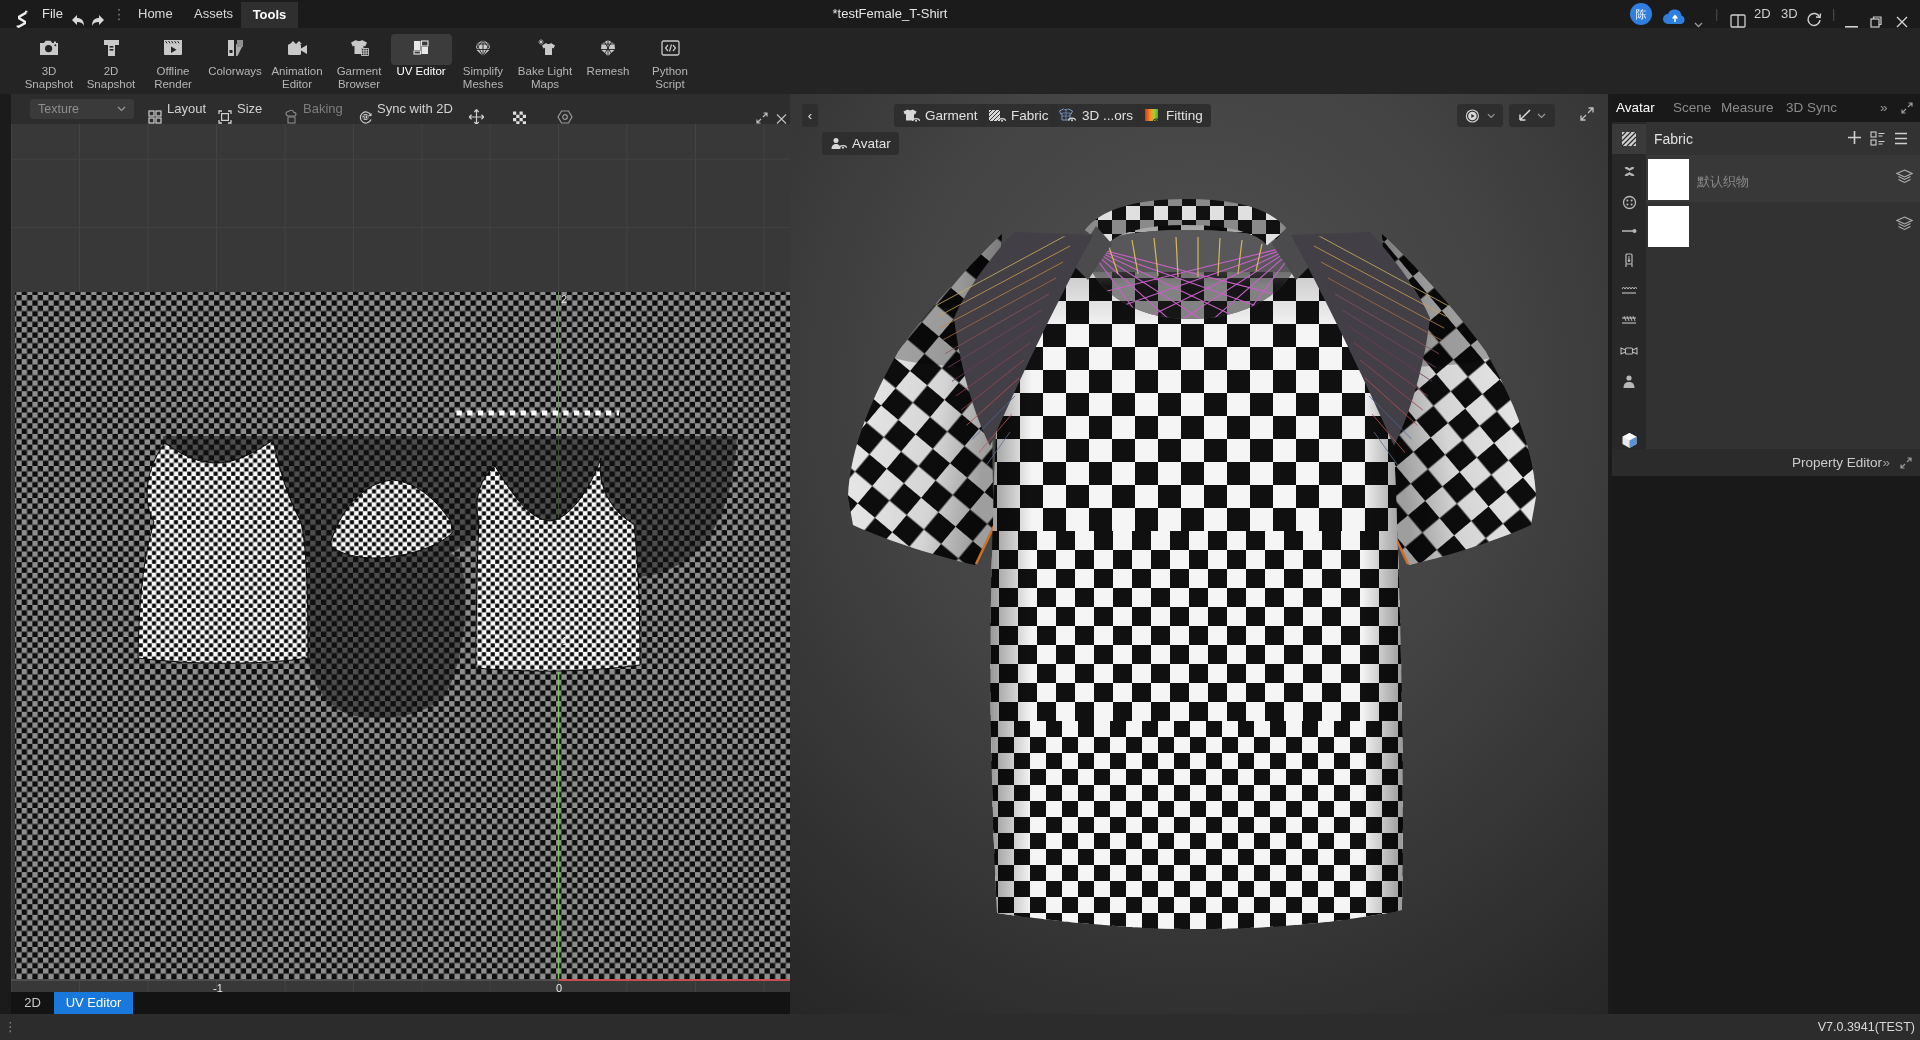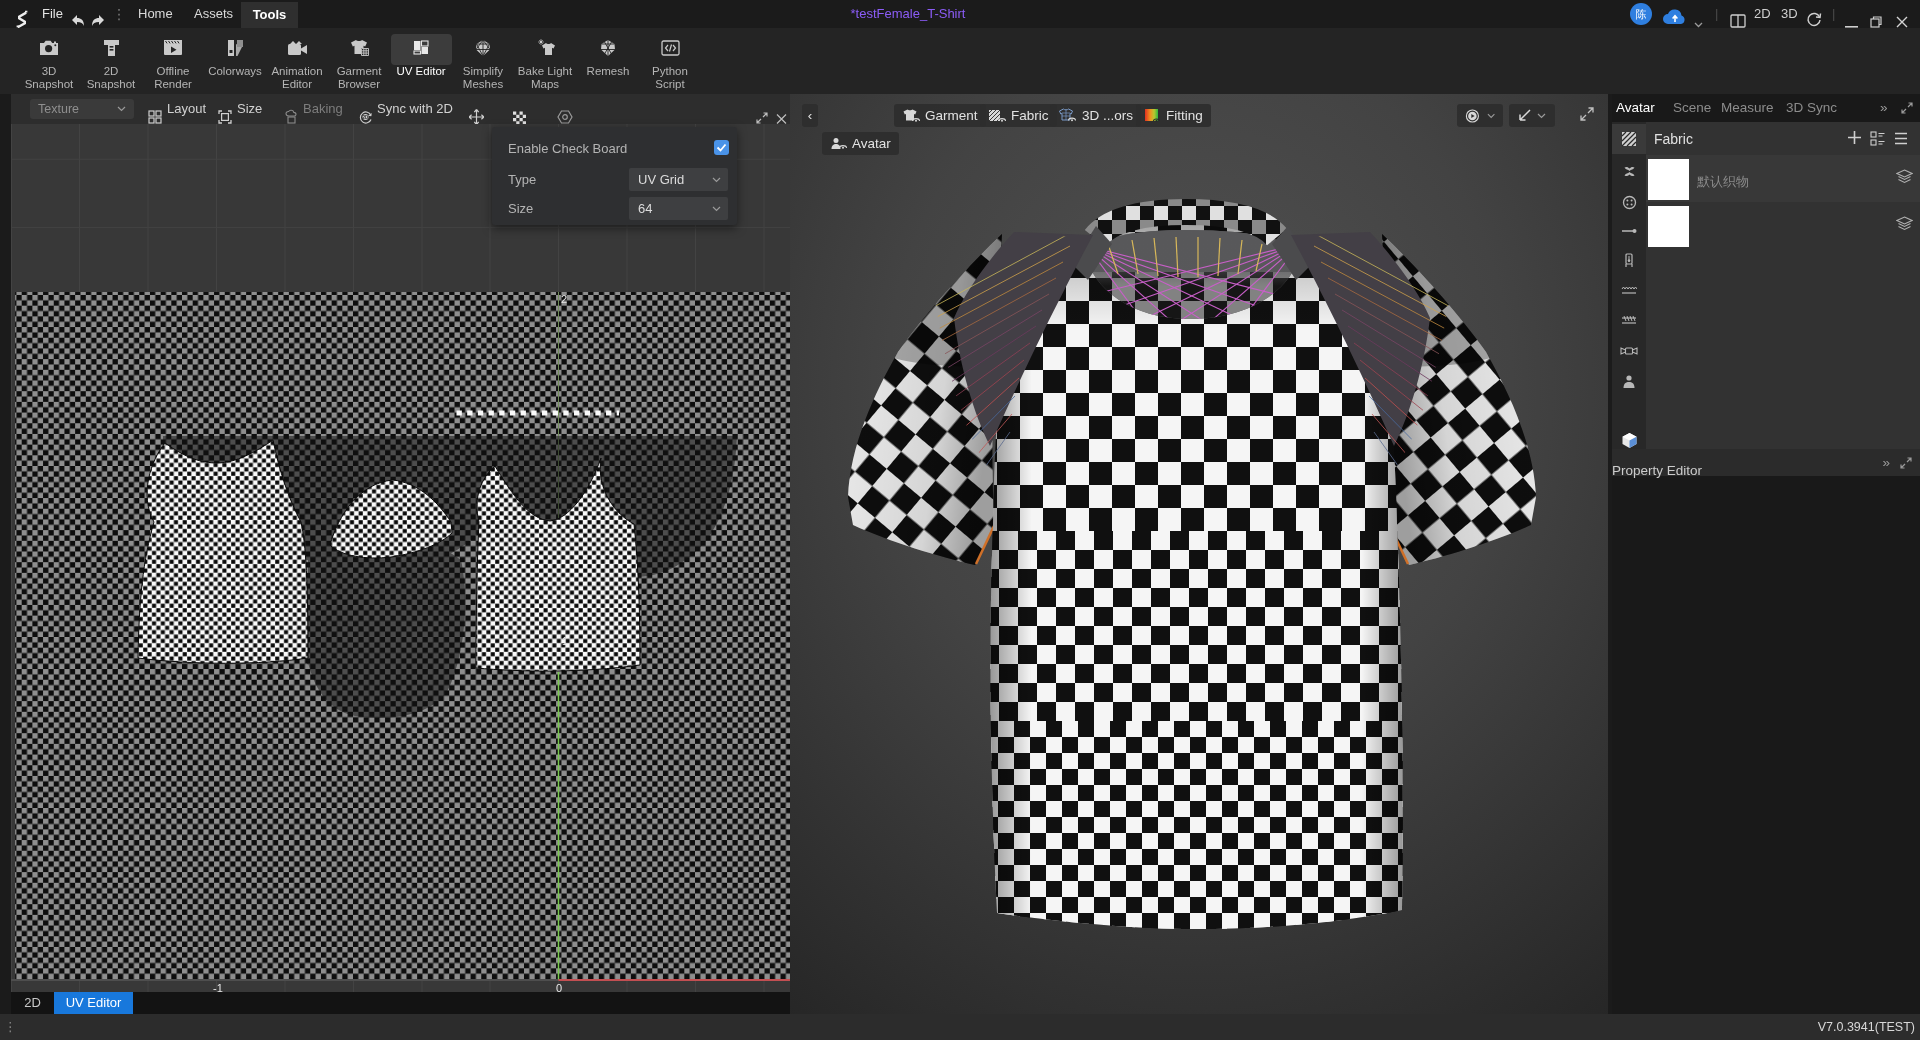--- a/index.html
+++ b/index.html
@@ -1,21 +1,21 @@
 <!DOCTYPE html>
 <html><head>
 <meta charset="utf-8">
 <style>
 *{margin:0;padding:0;box-sizing:border-box;}
 html,body{width:1920px;height:1040px;overflow:hidden;background:#1b1b1b;font-family:"Liberation Sans",sans-serif;-webkit-font-smoothing:antialiased;}
 #app{position:relative;width:1920px;height:1040px;}
 
 #titlebar{position:absolute;left:0;top:0;width:1920px;height:28px;background:#1b1b1b;color:#d6d6d6;font-size:13px;}
 #titlebar .item{position:absolute;top:0;height:28px;line-height:28px;}
-#title-center{position:absolute;top:0;left:0;width:1780px;text-align:center;height:28px;line-height:28px;color:#8b5cf6;font-size:13px;margin-left:18px;}
+#title-center{position:absolute;top:0;left:0;width:1780px;text-align:center;height:28px;line-height:28px;color:#e5e5e5;font-size:13px;}
 .tools-active{position:absolute;left:241px;top:2px;width:57px;height:26px;background:#2f2f2f;color:#fff;font-weight:bold;text-align:center;line-height:26px;font-size:13px;}
 
 #ribbon{position:absolute;left:0;top:28px;width:1920px;height:66px;background:#242424;}
 .rbtn{position:absolute;top:6px;width:62px;text-align:center;color:#b5b5b5;font-size:11.5px;line-height:12.5px;}
 .rbtn svg{display:block;margin:0 auto 4px auto;}
 .rbtn.active .iconbox{background:#3c3c3c;border-radius:4px;}
 .iconbox{width:61px;height:31px;display:flex;align-items:center;justify-content:center;margin:0 auto;}
 .rbtn.active{color:#fff;}
 
 #leftpanel{position:absolute;left:11px;top:94px;width:786px;height:920px;background:#8b5cf6;}
@@ -651,47 +651,27 @@
     <div style="position:absolute;left:51px;top:51px;color:#8a8a8a;font-size:13px;">默认织物</div>
     <svg style="position:absolute;left:250px;top:47px" width="17" height="16" viewBox="0 0 17 16">
             <path d="M8.5 1 L16 4.5 L8.5 8 L1 4.5 Z M2.5 7.5 L8.5 10.5 L14.5 7.5 M2.5 10.5 L8.5 13.5 L14.5 10.5" stroke="#b0b0b0" stroke-width="1.1" fill="none"></path>
           </svg>
     <div style="position:absolute;left:2px;top:84px;width:41px;height:41px;background:#ffffff;"></div>
     <svg style="position:absolute;left:250px;top:94px" width="17" height="16" viewBox="0 0 17 16">
             <path d="M8.5 1 L16 4.5 L8.5 8 L1 4.5 Z M2.5 7.5 L8.5 10.5 L14.5 7.5 M2.5 10.5 L8.5 13.5 L14.5 10.5" stroke="#b0b0b0" stroke-width="1.1" fill="none"></path>
           </svg>
   </rect></div>
   <div id="rp-prop">
-        <div style="position:absolute;left:0;top:8px;width:270px;text-align:left;">Property Editor</div>
+        <div style="position:absolute;left:0;top:0;width:270px;text-align:right;">Property Editor</div>
     <div style="position:absolute;right:30px;top:0;color:#9a9a9a;">»</div>
     <svg style="position:absolute;right:8px;top:8px" width="12" height="12" viewBox="0 0 12 12">
           <path d="M7.5 1 H11 V4.5 M11 1 L7 5 M4.5 11 H1 V7.5 M1 11 L5 7" stroke="#9a9a9a" stroke-width="1.2" fill="none"></path>
         </svg>
   </div>
 </div>
 
 <div id="statusbar">
   <div style="position:absolute;left:4px;top:0;color:#888;">⋮</div>
   <div style="position:absolute;right:5px;top:0;">V7.0.3941(TEST)</div>
 </div>
 
-<div id="popup">
-  <div style="position:absolute;left:16px;top:14px;">Enable Check Board</div>
-  <div style="position:absolute;left:222px;top:13px;width:15px;height:15px;background:#4a93e8;border-radius:3px;">
-    <svg width="15" height="15" viewBox="0 0 15 15">
-          <path d="M3.5 7.5 L6.5 10.5 L11.5 4.5" stroke="#fff" stroke-width="1.8" fill="none"></path>
-        </svg>
-  </div>
-  <div style="position:absolute;left:16px;top:45px;">Type</div>
-  <div class="pselect" style="top:41px;">UV Grid
-    <svg style="position:absolute;right:7px;top:9px" width="9" height="6" viewBox="0 0 9 6">
-          <path d="M1 1 L4.5 4.5 L8 1" stroke="#9a9a9a" stroke-width="1.2" fill="none"></path>
-        </svg>
-  </div>
-  <div style="position:absolute;left:16px;top:74px;">Size</div>
-  <div class="pselect" style="top:70px;">64
-    <svg style="position:absolute;right:7px;top:9px" width="9" height="6" viewBox="0 0 9 6">
-          <path d="M1 1 L4.5 4.5 L8 1" stroke="#9a9a9a" stroke-width="1.2" fill="none"></path>
-        </svg>
-  </div>
+
 </div>
 
-</div>
-
 </body></html>

